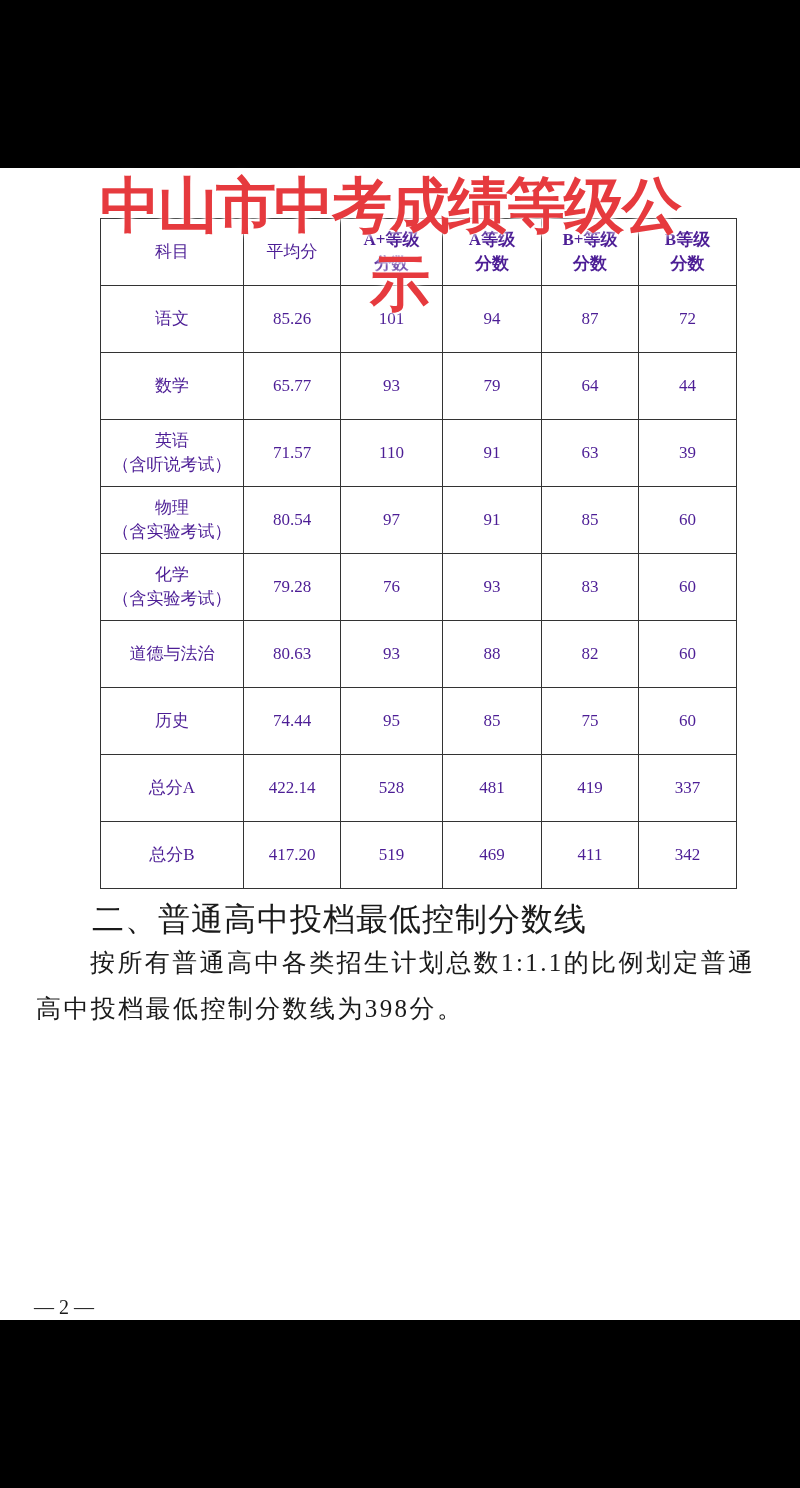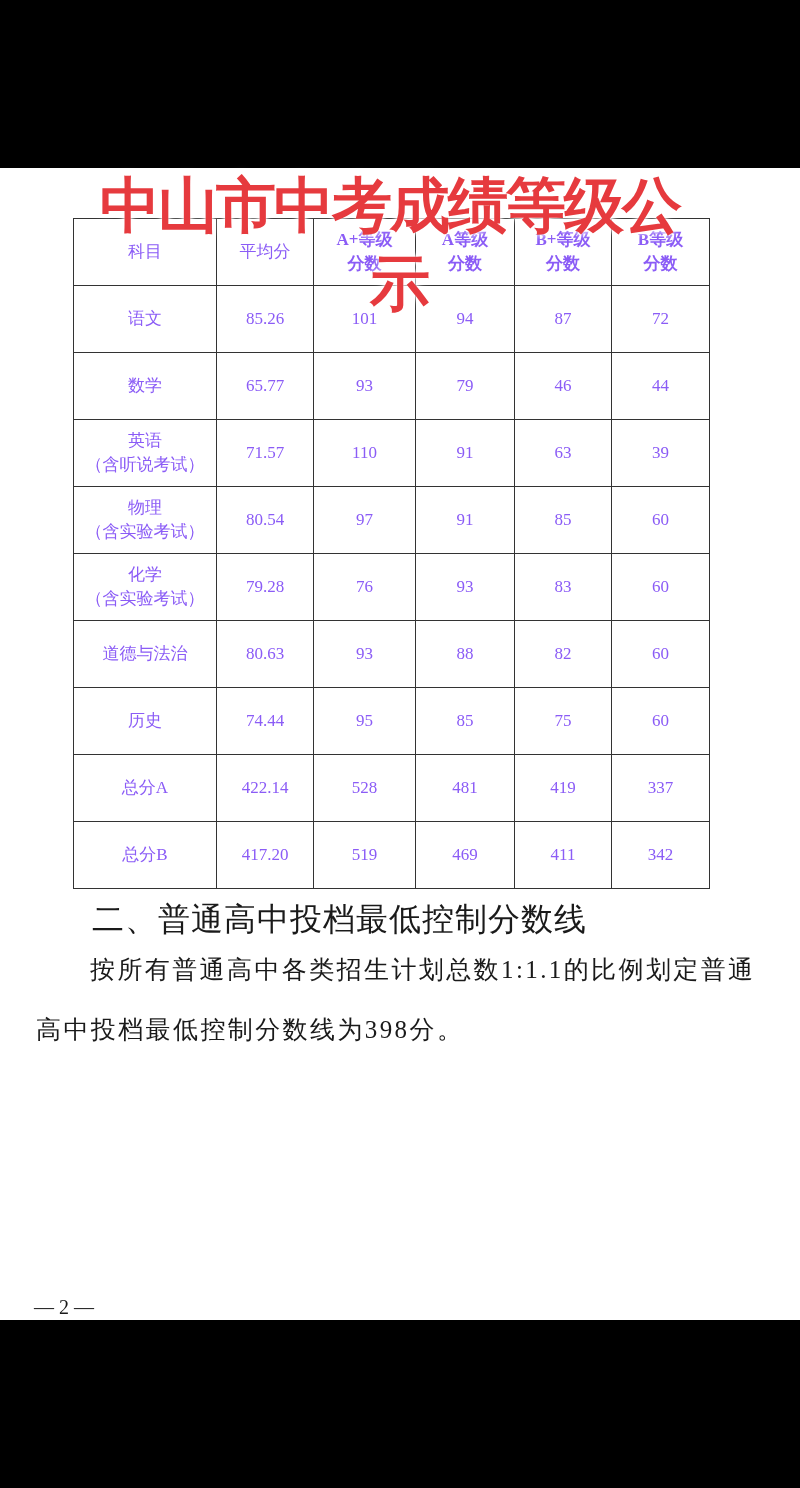--- a/index.html
+++ b/index.html
@@ -6,23 +6,23 @@
     body {
       width: 800px; height: 1488px; background: #000;
       position: relative; overflow: hidden;
       font-family: "Liberation Serif", "DejaVu Serif", serif;
     }
     .page {
       position: absolute; left: 0; top: 168px; width: 800px; height: 1152px;
       background: #fff;
     }
     table.grades {
-      position: absolute; left: 73px; top: 50px;
+      position: absolute; left: 100px; top: 50px;
       width: 636px; border-collapse: collapse; table-layout: fixed;
-      color: #8b5cf6;
+      color: #4c1d95;
     }
     table.grades th, table.grades td {
       border: 1.5px solid #333; text-align: center; vertical-align: middle;
       font-size: 17px; line-height: 24px; padding: 0; font-weight: normal;
     }
     table.grades thead th { height: 66px; }
     table.grades tbody td { height: 66px; }
     table.grades th.bold { font-weight: bold; }
     .subj-sub { display: block; }
     .title-overlay {
@@ -34,21 +34,21 @@
     }
     .title-line1 { position: absolute; left: 100px; top: -8px; white-space: nowrap; }
     .title-line2 { position: absolute; left: 370px; top: 70px; white-space: nowrap; }
     .section-h {
       position: absolute; left: 92px; font-family: "DejaVu Sans", sans-serif;
       font-size: 32px; color: #1a1a1a; font-weight: normal; margin: 0;
       letter-spacing: 1px;
     }
     .para {
       position: absolute; left: 36px; width: 730px;
-      font-size: 25px; line-height: 60px; color: #1a1a1a; margin: 0;
+      font-size: 25px; line-height: 46px; color: #1a1a1a; margin: 0;
       text-indent: 54px; letter-spacing: 2.4px;
     }
     .page-num {
       position: absolute; left: 34px; top: 1128px; font-size: 20px; color: #1a1a1a;
     }
   </style>
 </head>
 <body>
 
 <div class="page">
@@ -95,21 +95,21 @@
           <td>87</td>
           <td>72</td>
         </tr>
         <tr>
           <td>
             <span class="subj-sub">数学</span>
           </td>
           <td>65.77</td>
           <td>93</td>
           <td>79</td>
-          <td>46</td>
+          <td>64</td>
           <td>44</td>
         </tr>
         <tr>
           <td>
             <span class="subj-sub">英语</span>
             <span class="subj-sub">（含听说考试）</span>
           </td>
           <td>71.57</td>
           <td>110</td>
           <td>91</td>

